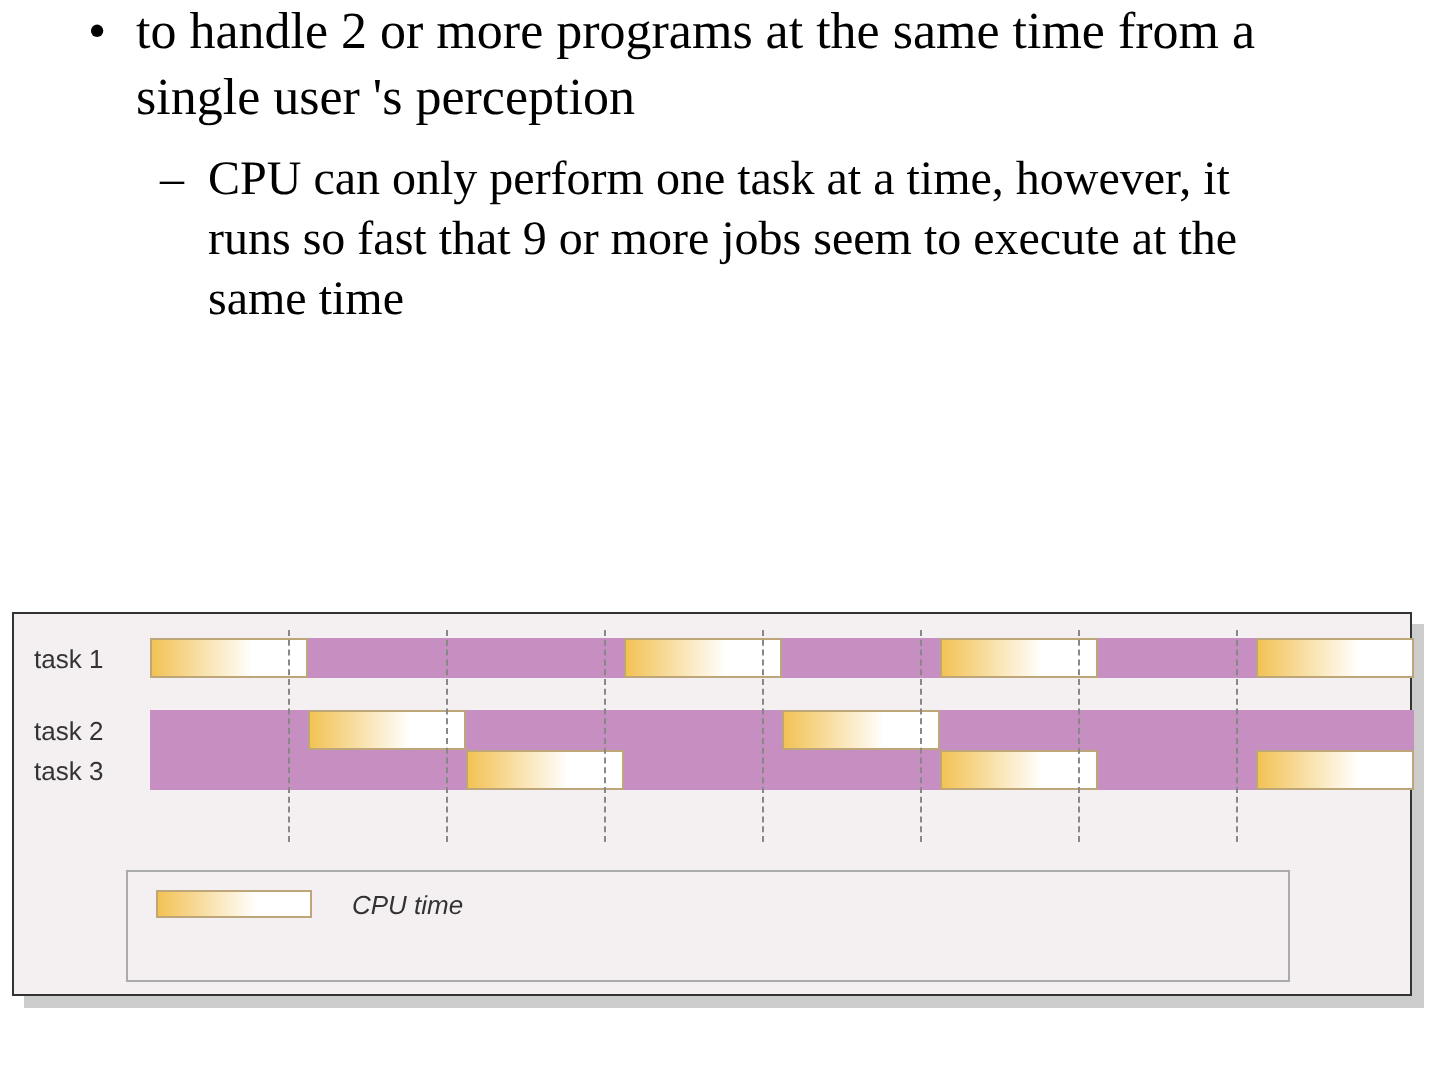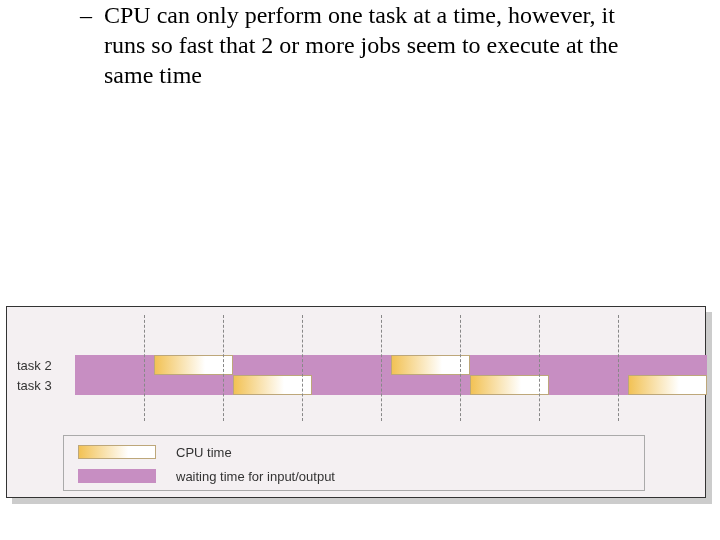--- a/index.html
+++ b/index.html
@@ -124,20 +124,21 @@
   
   .legend {
     position: absolute;
     left: 56px;
     bottom: 6px;
     width: 582px;
     height: 56px;
     border: 1px solid #aaa;
     box-sizing: border-box;
     background: #f4f0f2;
+    font-style: italic;
   }
   .legend-row {
     position: absolute;
     display: flex;
     align-items: center;
     height: 20px;
   }
   .swatch {
     width: 78px;
     height: 14px;
@@ -175,38 +176,47 @@
     color: #333;
   }
 </style>
 </head>
 <body>
 
 <div class="slide">
 
 
   <div class="bullets">
-    <div class="b2">CPU can only perform one task at a time, however, it runs so fast that 2 or more jobs seem to execute at the same time</div>
+    <div class="b1">to handle 2 or more programs at the same time from a single user 's perception</div>
+    <div class="b2">CPU can only perform one task at a time, however, it runs so fast that 9 or more jobs seem to execute at the same time</div>
   </div>
 
   <div class="diagram-wrap">
     <div class="diagram-shadow"></div>
     <div class="diagram" id="diagram">
 
       <div class="legend">
         <div class="legend-row" style="left:14px; top:6px;">
           <div class="swatch cpu"></div>
           <span>CPU time</span>
         </div>
-        <div class="legend-row" style="left:14px; top:30px;">
-          <div class="swatch wait"></div>
-          <span>waiting time for input/output</span>
-        </div>
       </div>
 
+    <div class="row" style="top: 10px; right: 10px;">
+          <div class="row-label">task 1</div>
+          <div class="track">
+            <div class="seg cpu" style="left: 0px; width: 79px;"></div>
+            <div class="seg wait" style="left: 79px; width: 158px;"></div>
+            <div class="seg cpu" style="left: 237px; width: 79px;"></div>
+            <div class="seg wait" style="left: 316px; width: 79px;"></div>
+            <div class="seg cpu" style="left: 395px; width: 79px;"></div>
+            <div class="seg wait" style="left: 474px; width: 79px;"></div>
+            <div class="seg cpu" style="left: 553px; width: 79px;"></div>
+          </div>
+        </div>
         <div class="row" style="top: 46px; right: 23px;">
           <div class="row-label">task 2</div>
           <div class="track">
             <div class="seg wait" style="left: 0px; width: 79px;"></div>
             <div class="seg cpu" style="left: 79px; width: 79px;"></div>
             <div class="seg wait" style="left: 158px; width: 158px;"></div>
             <div class="seg cpu" style="left: 316px; width: 79px;"></div>
             <div class="seg wait" style="left: 395px; width: 237px;"></div>
           </div>
         </div>

